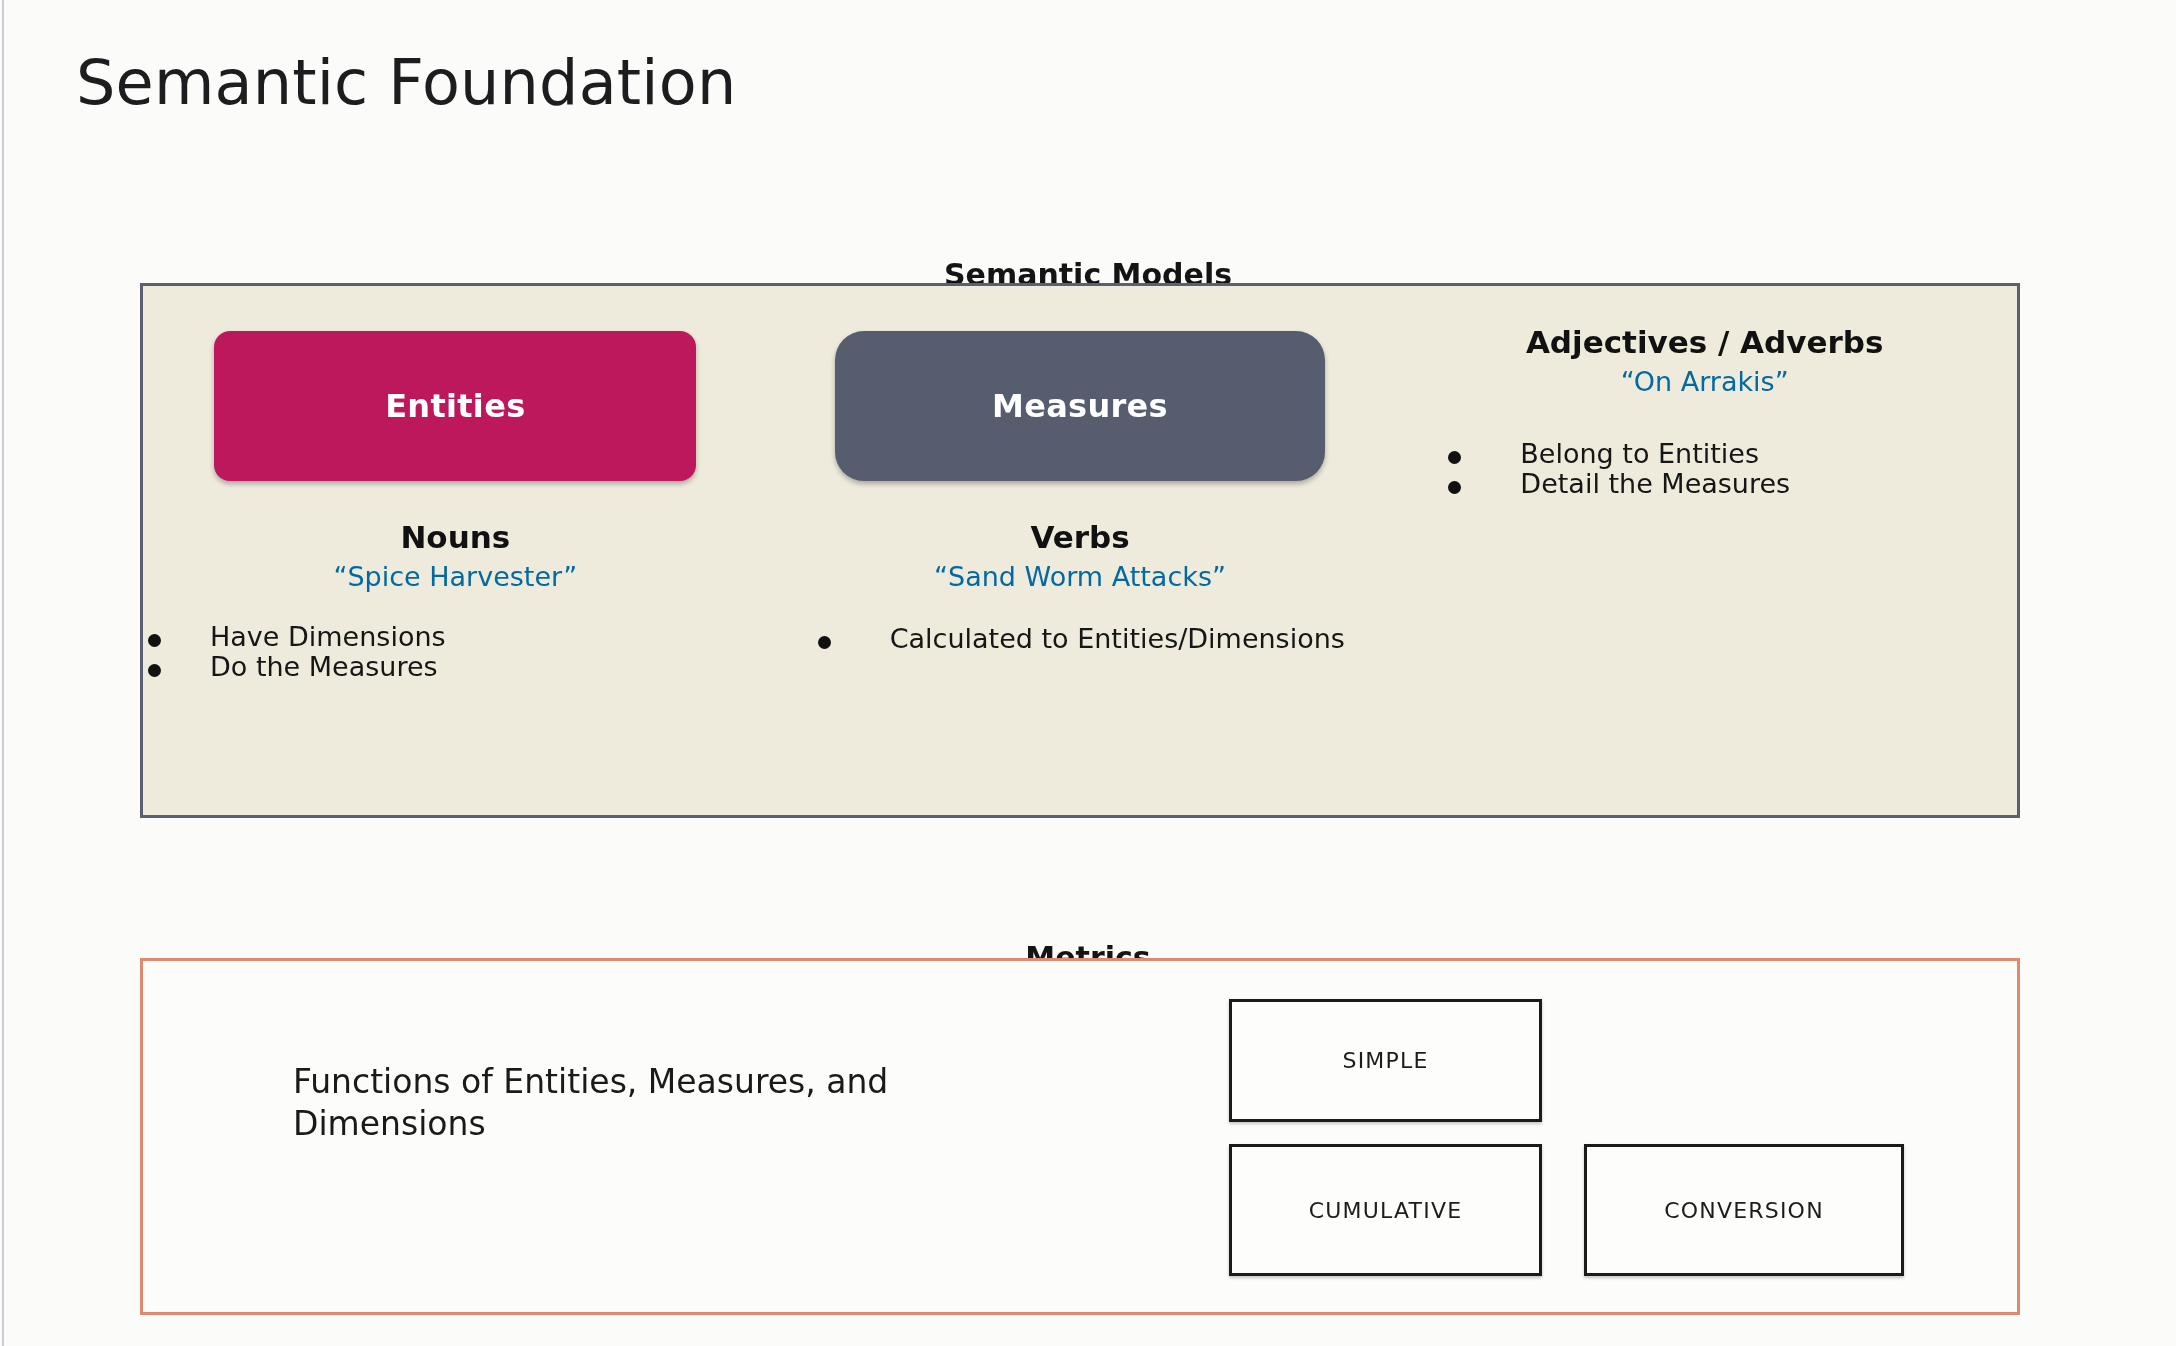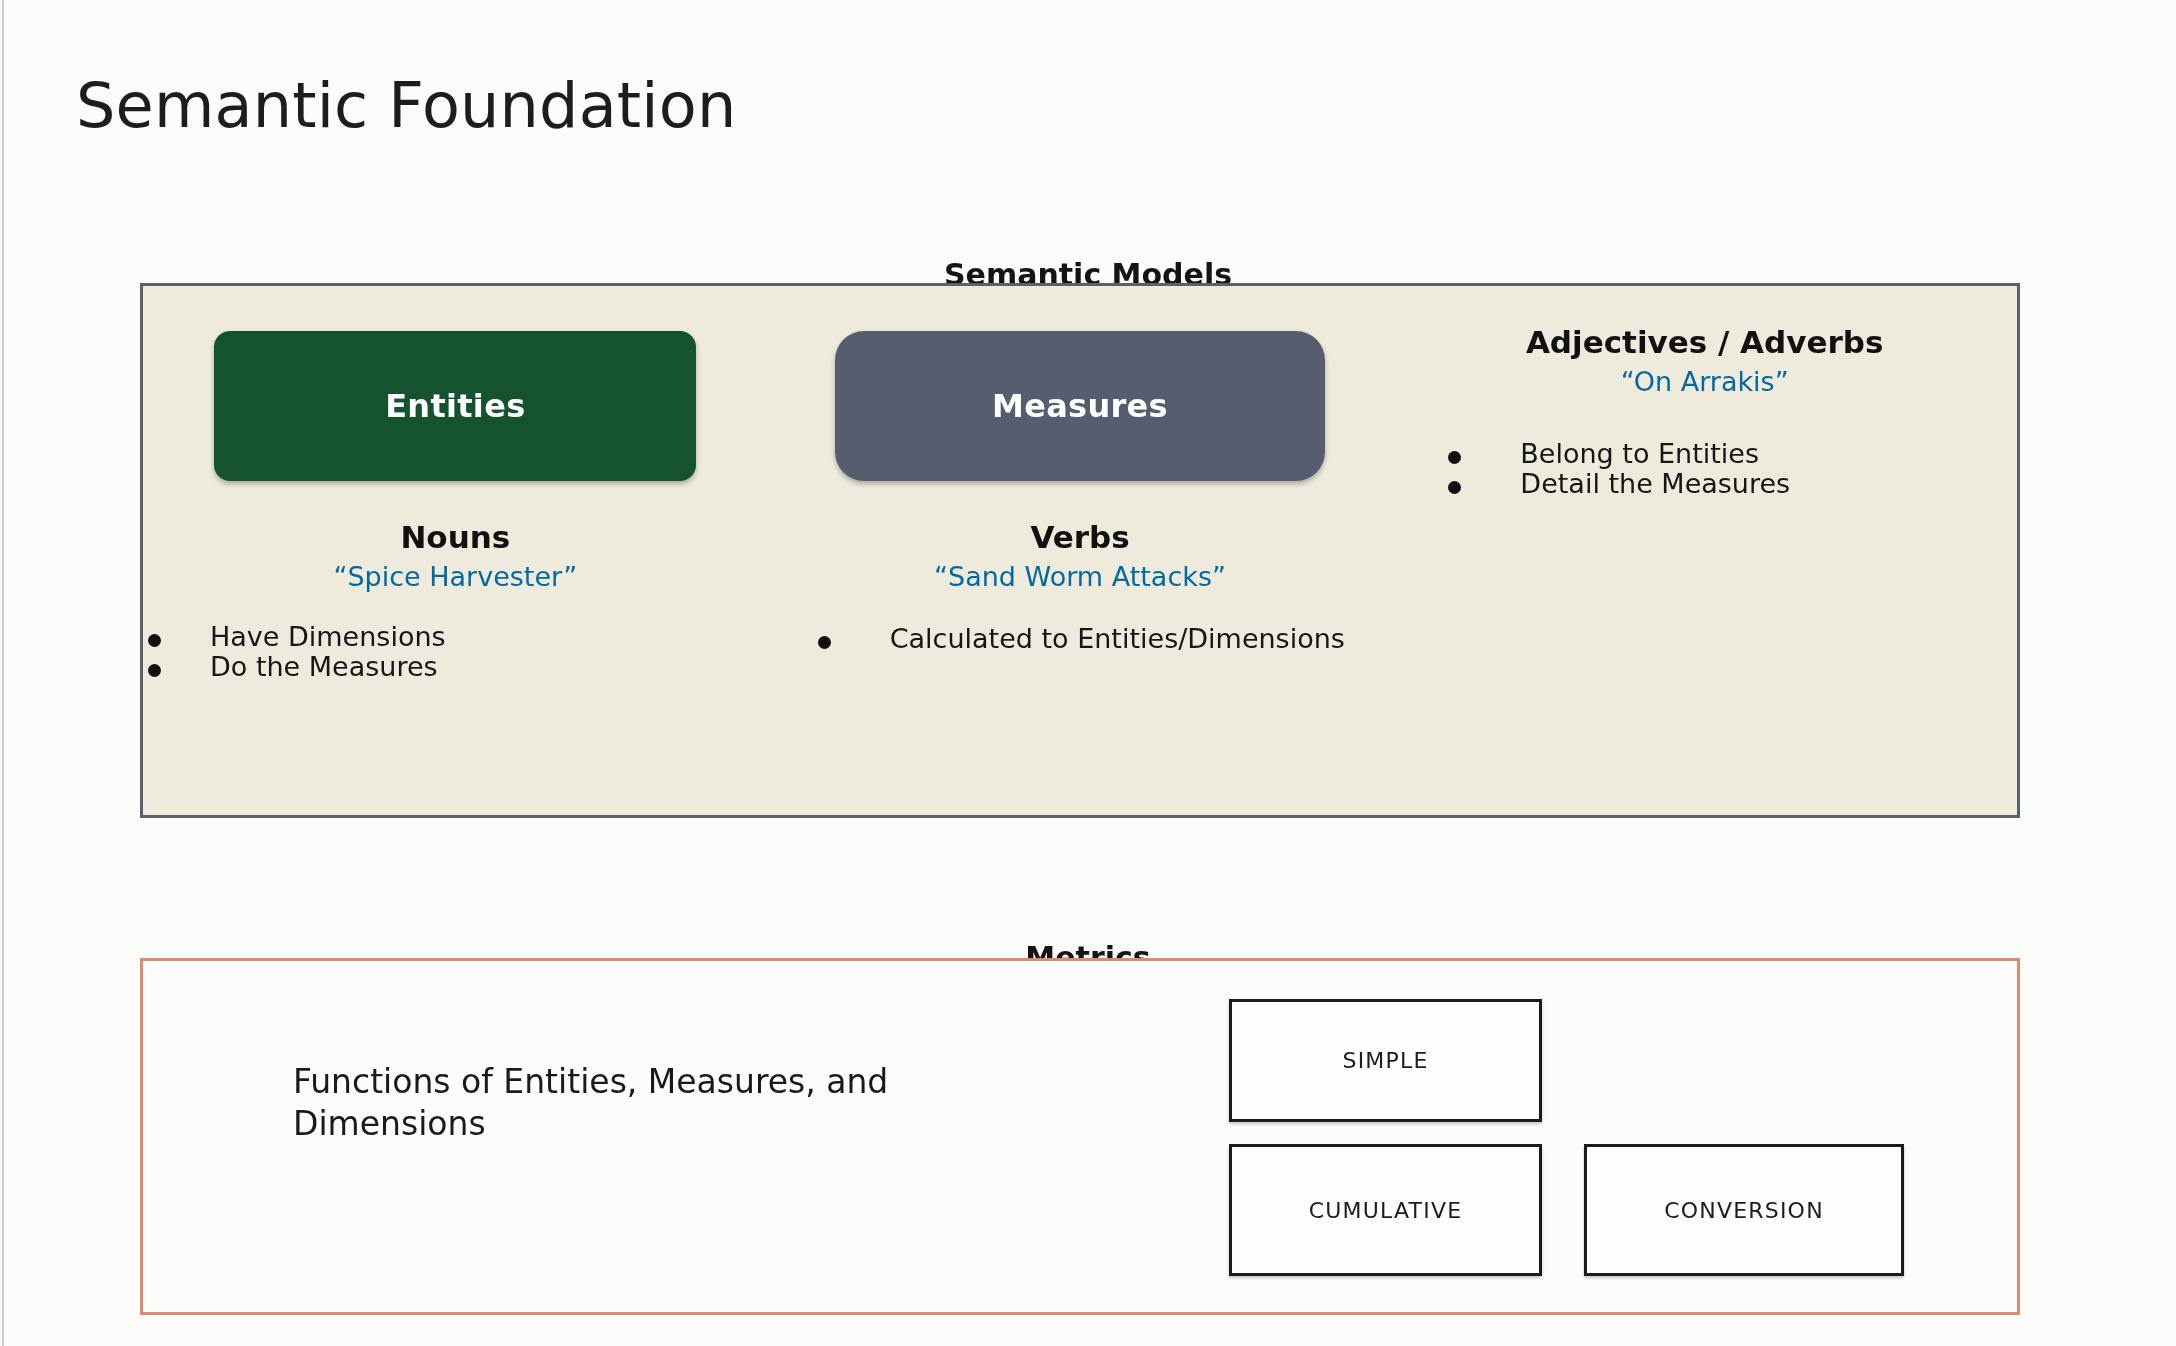--- a/index.html
+++ b/index.html
@@ -24,21 +24,21 @@
     position: absolute;
     left: 2px; top: 0;
     width: 2px; height: 1346px;
     background: #c9cbd6;
   }
 
   
   .slide-title {
     position: absolute;
     left: 76px;
-    top: 72px;
+    top: 49px;
     font-size: 62px;
     font-weight: 400;
     color: #1d1d1f;
     letter-spacing: 0.2px;
     line-height: 1.1;
     white-space: nowrap;
   }
 
   
   .section-heading {
@@ -87,21 +87,21 @@
     border-radius: 16px;
     display: flex;
     align-items: center;
     justify-content: center;
     color: #ffffff;
     font-size: 32px;
     font-weight: bold;
     letter-spacing: 0.3px;
     box-shadow: 0 3px 5px rgba(0,0,0,0.28);
   }
-  .pill.entities   { background: #14532d; }
+  .pill.entities   { background: #be185d; }
   .pill.measures   { background: #555d6e; border-radius: 29px; }
   .pill.dimensions { background: #3b9ba5; }
 
   
   .column.col-measures .pill { width: 490px; }
   .column.col-dimensions .pill { width: 484px; }
 
   .pos-title {
     margin-top: 38px;
     font-size: 31px;

